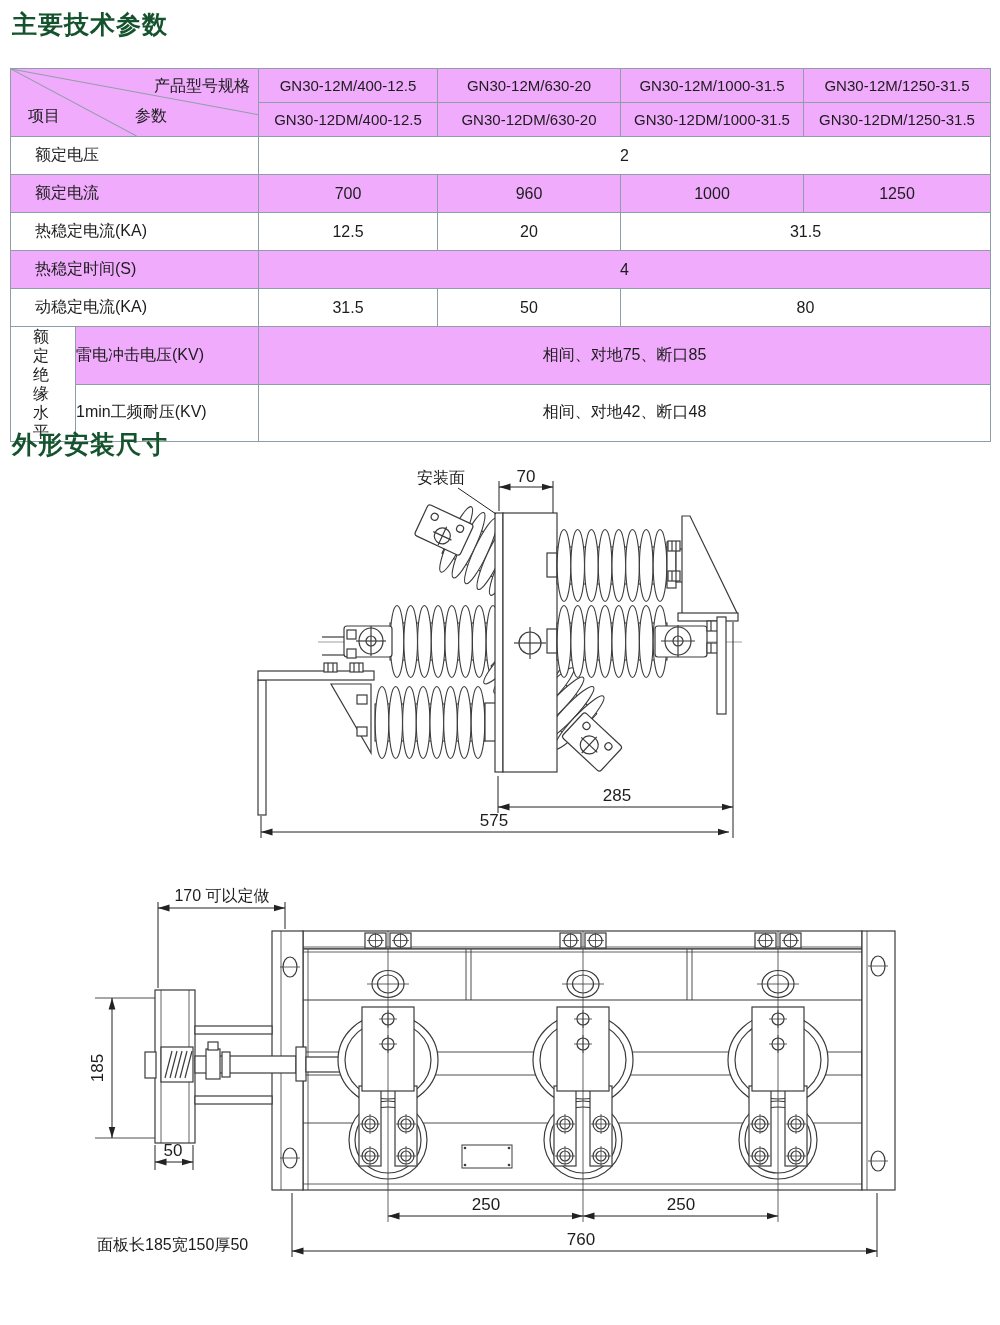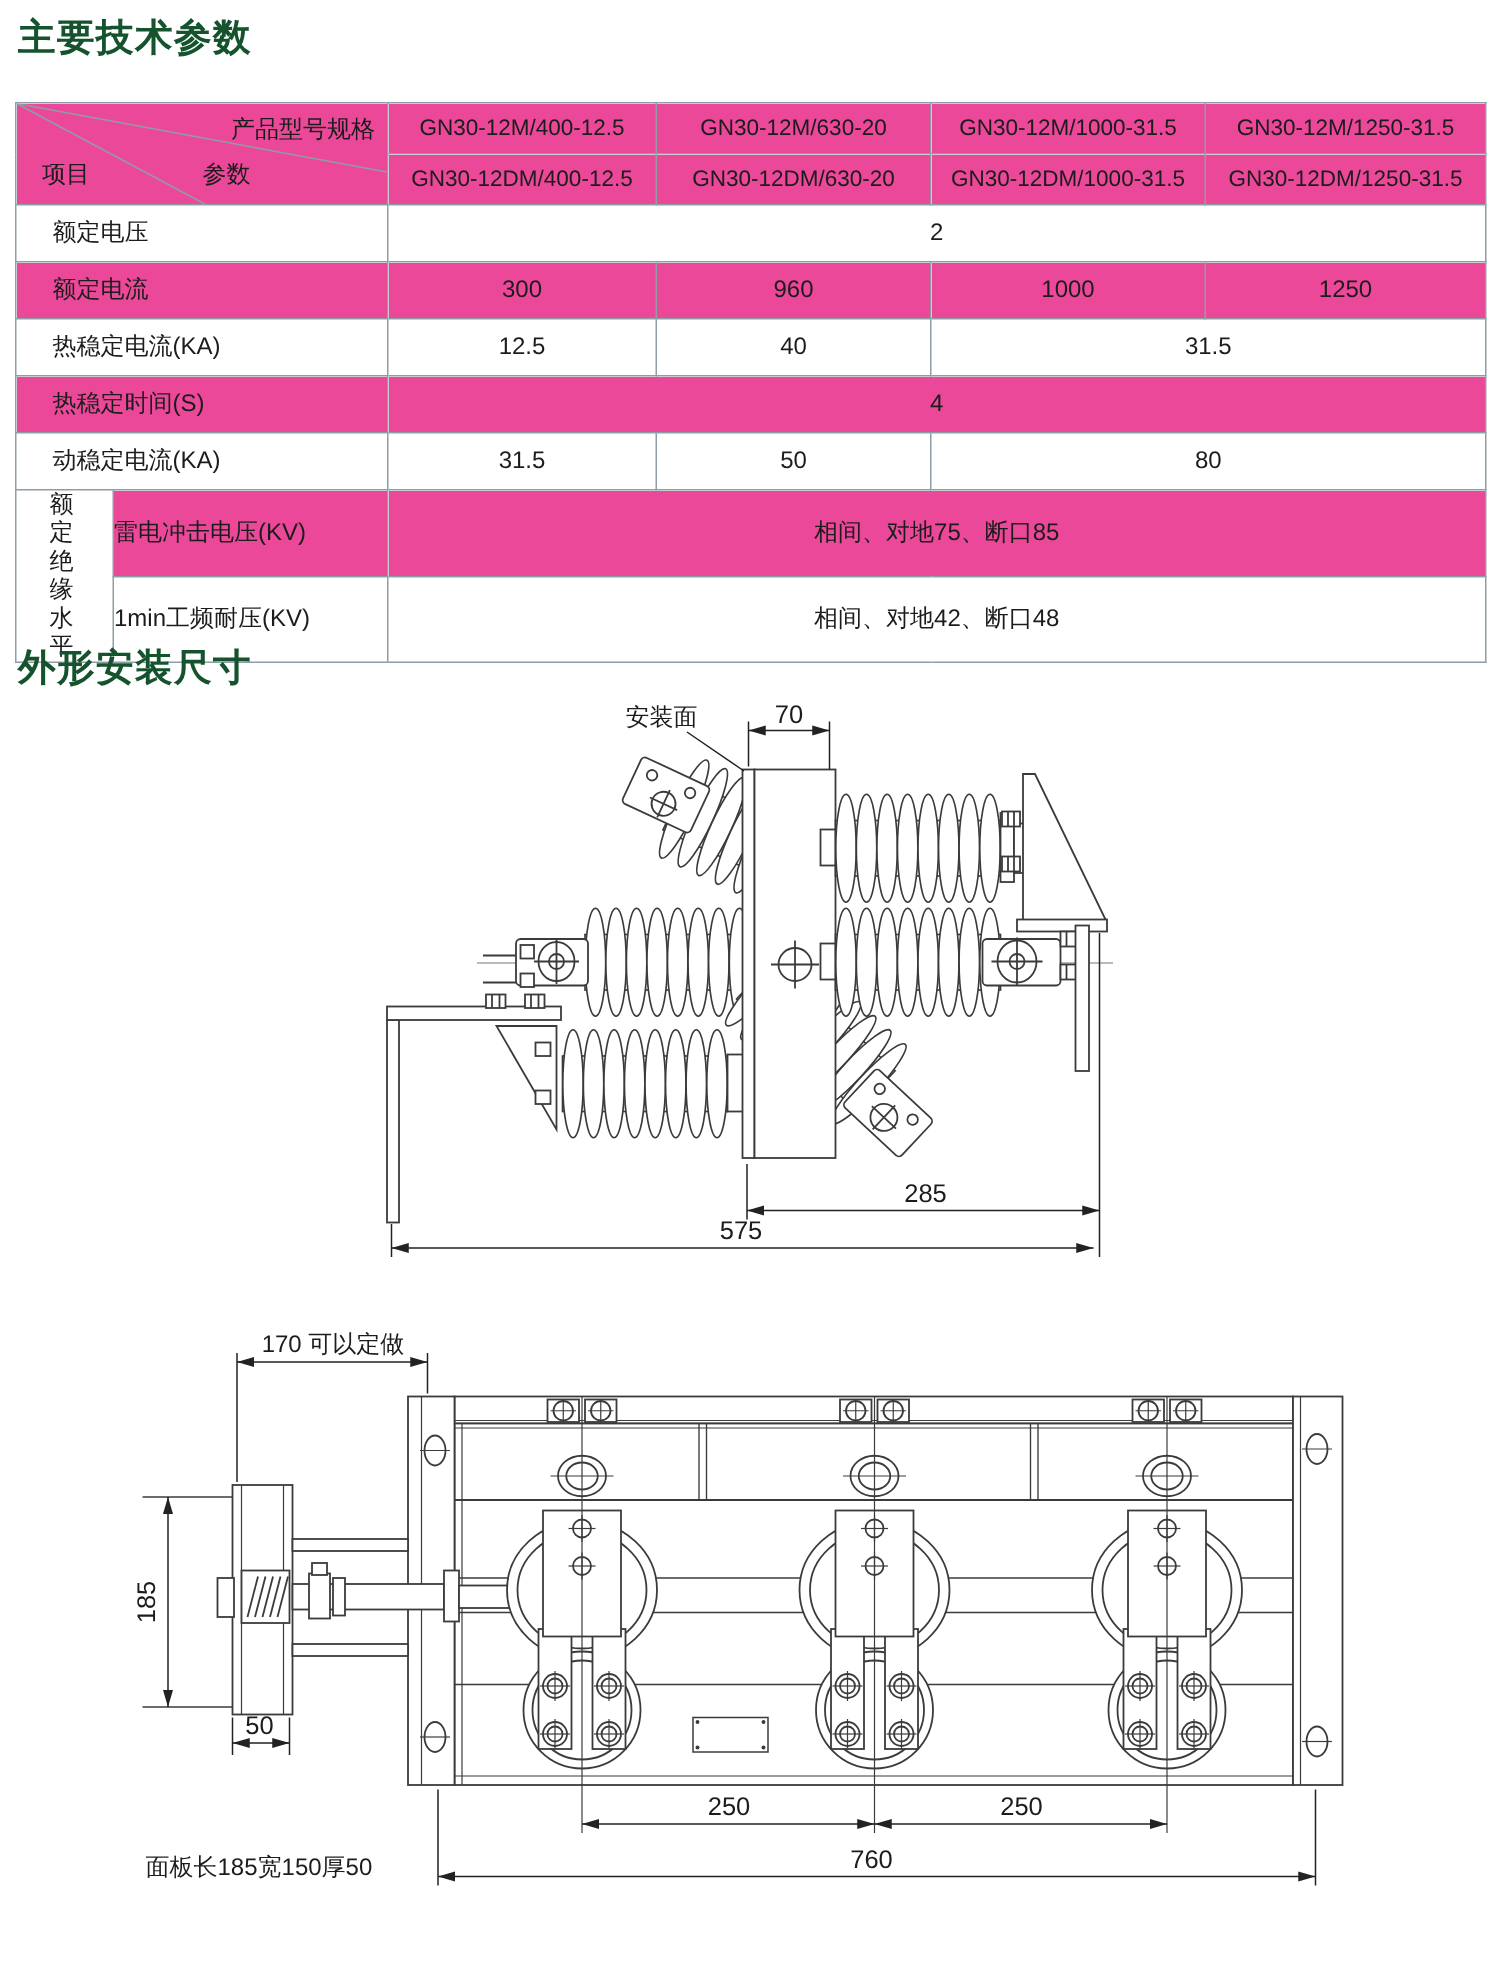--- a/index.html
+++ b/index.html
@@ -20,21 +20,21 @@
   #spec-table{
     position:absolute;top:68px;left:10px;width:980px;
     border-collapse:collapse;table-layout:fixed;font-size:16px;
   }
   #spec-table td{
     border:1px solid #8f9ea6;text-align:center;vertical-align:middle;
     padding:0 4px;overflow:hidden;white-space:nowrap;
   }
   #spec-table tr.hrow td{height:33px;font-size:15px;}
   #spec-table tr.drow td{height:37px;margin-left:12px;}
-  #spec-table td.blue{background:#ec4899;}
+  #spec-table td.blue{background:#f0abfc;}
   #spec-table td.lab{text-align:left;padding-left:24px;}
   #spec-table td.sublab{text-align:left;padding-left:0;}
   #spec-table td.grp{
     text-align:left;padding:0 22px;white-space:normal;line-height:19px;font-size:16px;
   }
   td.diag{position:relative;padding:0;}
   td.diag svg{position:absolute;left:0;top:0;width:100%;height:100%;}
   td.diag .dlab{position:absolute;font-size:16px;}
   td.diag .dlab.tr{right:8px;top:7px;}
   td.diag .dlab.mid{left:124px;bottom:9px;}
@@ -82,29 +82,29 @@
     <td class="blue">GN30-12DM/630-20</td>
     <td class="blue">GN30-12DM/1000-31.5</td>
     <td class="blue">GN30-12DM/1250-31.5</td>
   </tr>
   <tr class="drow">
     <td class="lab" colspan="2">额定电压</td>
     <td colspan="4">2</td>
   </tr>
   <tr class="drow">
     <td class="lab blue" colspan="2">额定电流</td>
-    <td class="blue">300</td>
+    <td class="blue">700</td>
     <td class="blue">960</td>
     <td class="blue">1000</td>
     <td class="blue">1250</td>
   </tr>
   <tr class="drow">
     <td class="lab" colspan="2">热稳定电流(KA)</td>
     <td>12.5</td>
-    <td>40</td>
+    <td>20</td>
     <td colspan="2">31.5</td>
   </tr>
   <tr class="drow">
     <td class="lab blue" colspan="2">热稳定时间(S)</td>
     <td class="blue" colspan="4">4</td>
   </tr>
   <tr class="drow">
     <td class="lab" colspan="2">动稳定电流(KA)</td>
     <td>31.5</td>
     <td>50</td>

